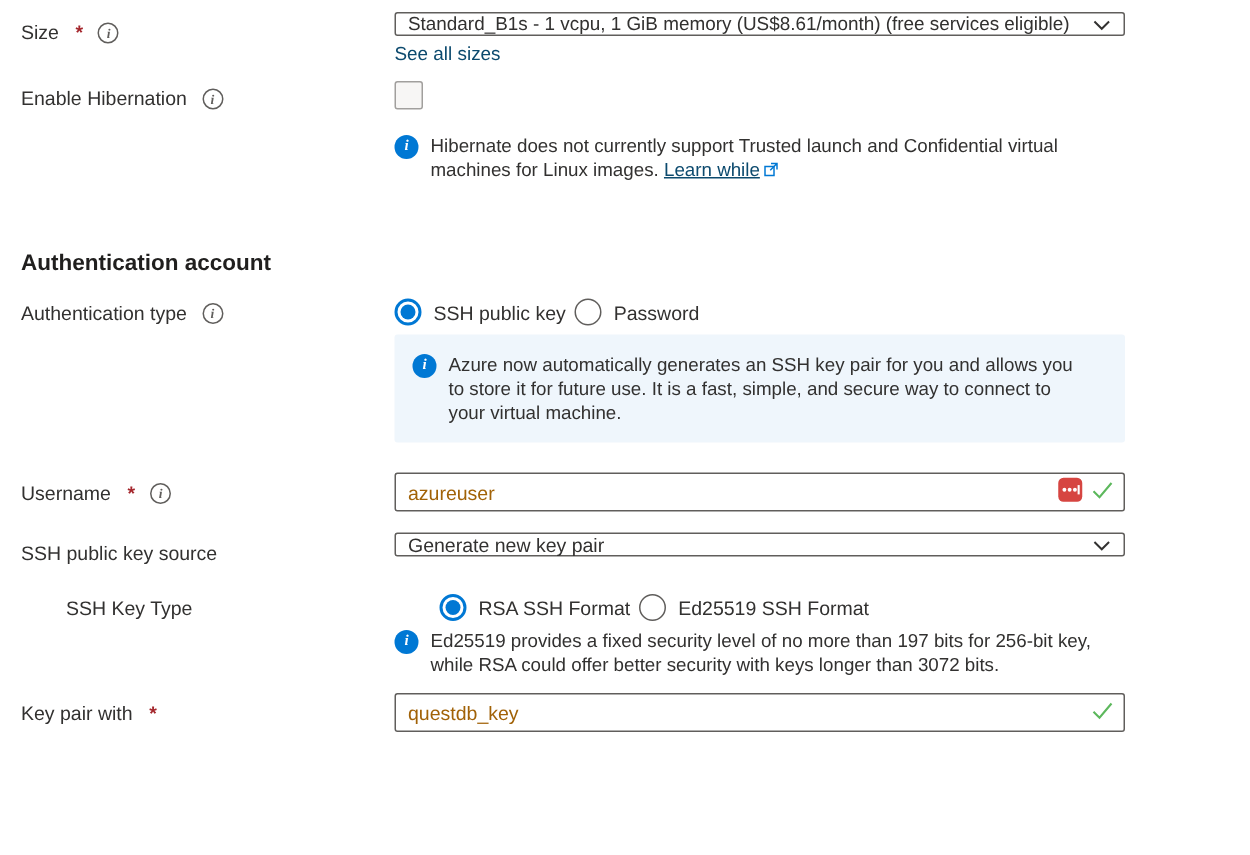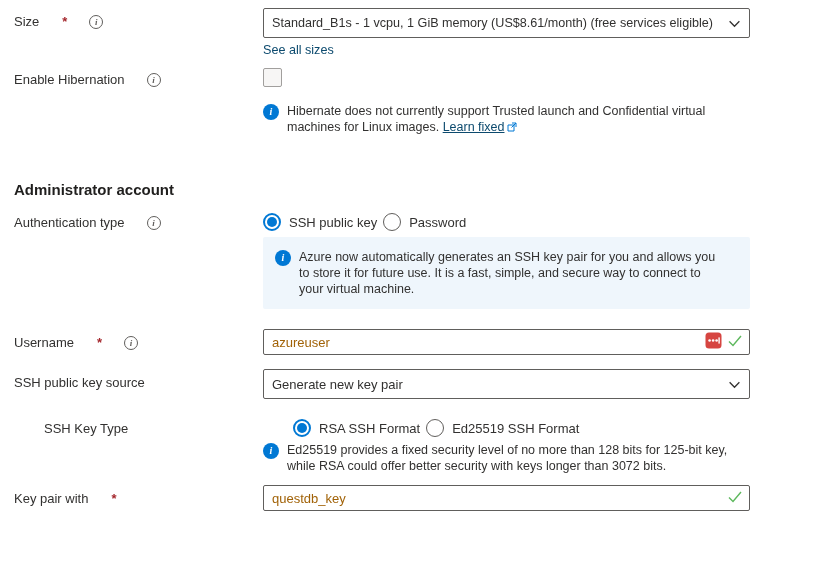--- a/index.html
+++ b/index.html
@@ -4,32 +4,32 @@
 <style>
   html,body{margin:0;padding:0;background:#ffffff;}
   body{
     width:833px;height:570px;overflow:hidden;
     font-family:"Liberation Sans","DejaVu Sans",sans-serif;
     font-size:13px;color:#323130;
     -webkit-font-smoothing:antialiased;
   }
   .page{padding:8px 0 0 14px;box-sizing:border-box;}
   .row{display:grid;grid-template-columns:249px 487px;align-items:start;}
-  .label-cell{display:flex;align-items:center;gap:22px;padding-top:6px;}
+  .label-cell{display:flex;align-items:center;gap:10px;padding-top:6px;}
   .label-text{color:#323130;}
   .req{color:#a4262c;font-weight:bold;padding-left:1px;}
   .tip-icon{
     width:14px;height:14px;border:1px solid #605e5c;border-radius:50%;
     color:#605e5c;font-size:9px;line-height:12px;text-align:center;
     font-family:"Liberation Serif",serif;font-style:italic;font-weight:bold;
     box-sizing:border-box;flex:0 0 auto;cursor:default;
   }
   
   .field{
-    box-sizing:border-box;width:100%;height:30px;
+    box-sizing:border-box;width:100%;height:16px;
     border:1px solid #605e5c;border-radius:2px;background:#fff;
     display:flex;align-items:center;padding:0 8px;gap:6px;
   }
   .field .value{white-space:nowrap;overflow:hidden;font-size:12.6px;}
   .chevron{margin-left:auto;flex:0 0 auto;display:flex;}
   .text-input{
     box-sizing:border-box;width:100%;height:26px;
     border:1px solid #605e5c;border-radius:2px;background:#fff;
     font-family:"Liberation Sans","DejaVu Sans",sans-serif;font-size:13px;color:#a16207;
     padding:0 50px 0 8px;outline:none;
@@ -116,29 +116,29 @@
     <div>
       <div class="checkbox"></div>
     </div>
   </div>
 
   <div class="row mt-hibnote">
     <div></div>
     <div class="note">
       <span class="note-icon">i</span>
       <span class="note-text"><span>Hibernate does not currently support Trusted launch and Confidential virtual machines for Linux images.</span>
-        <a class="link">Learn fixed</a><span class="ext-icon"><svg width="10" height="10" viewBox="0 0 10 10">
+        <a class="link">Learn while</a><span class="ext-icon"><svg width="10" height="10" viewBox="0 0 10 10">
               <path d="M1 3 H7 V9 H1 Z" fill="none" stroke="#0078d4" stroke-width="1"></path>
               <path d="M5 1 H9 V5 M9 1 L4.5 5.5" fill="none" stroke="#0078d4" stroke-width="1"></path>
             </svg></span>
       </span>
     </div>
   </div>
 
-  <div class="section-title mt-section">Administrator account</div>
+  <div class="section-title mt-section">Authentication account</div>
 
   <div class="row mt-auth">
     <div class="label-cell">
       <span class="label-text">Authentication type</span>
       <span class="tip-icon">i</span>
     </div>
     <div class="radio-group">
       <div class="radio-option">
         <span class="radio selected"></span>
         <span>SSH public key</span>
@@ -210,21 +210,21 @@
         <span class="radio"></span>
         <span>Ed25519 SSH Format</span>
       </div>
     </div>
   </div>
 
   <div class="row mt-keynote">
     <div></div>
     <div class="note">
       <span class="note-icon">i</span>
-      <span class="note-text">Ed25519 provides a fixed security level of no more than 128 bits for 125-bit key, while RSA could offer better security with keys longer than 3072 bits.</span>
+      <span class="note-text">Ed25519 provides a fixed security level of no more than 197 bits for 256-bit key, while RSA could offer better security with keys longer than 3072 bits.</span>
     </div>
   </div>
 
   <div class="row mt-keypair">
     <div class="label-cell">
       <span class="label-text">Key pair with</span>
         <span class="req">*</span>
     </div>
     <div class="input-wrap">
       <input class="text-input" type="text" value="questdb_key" style="">

